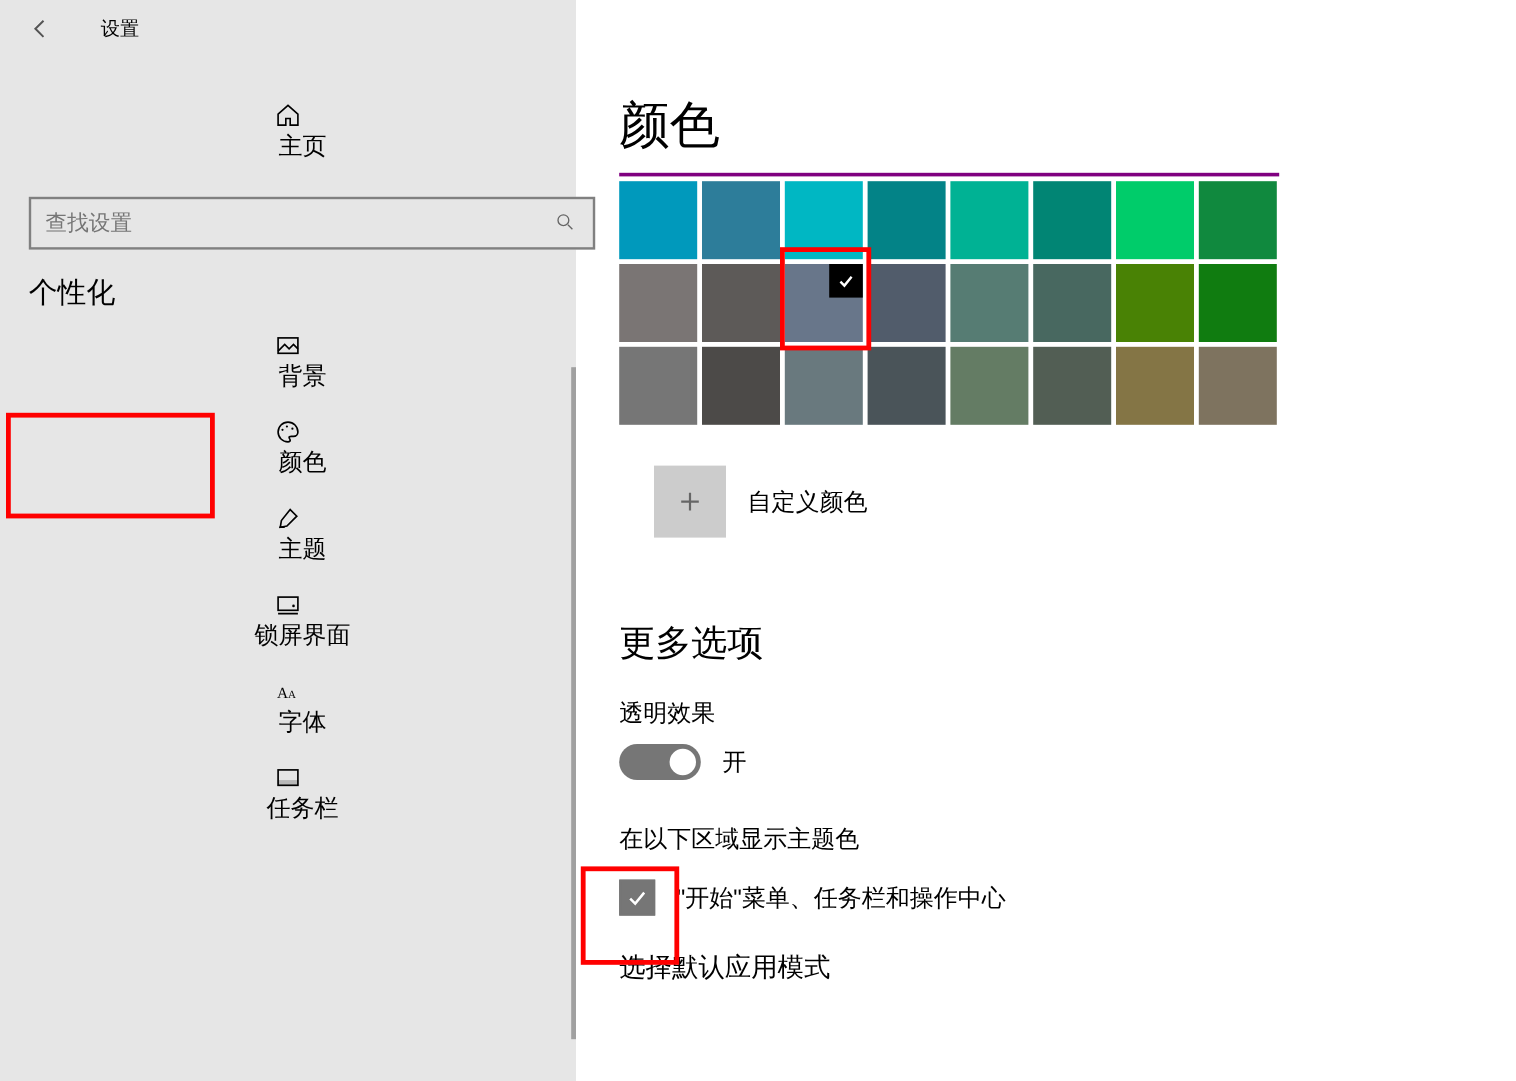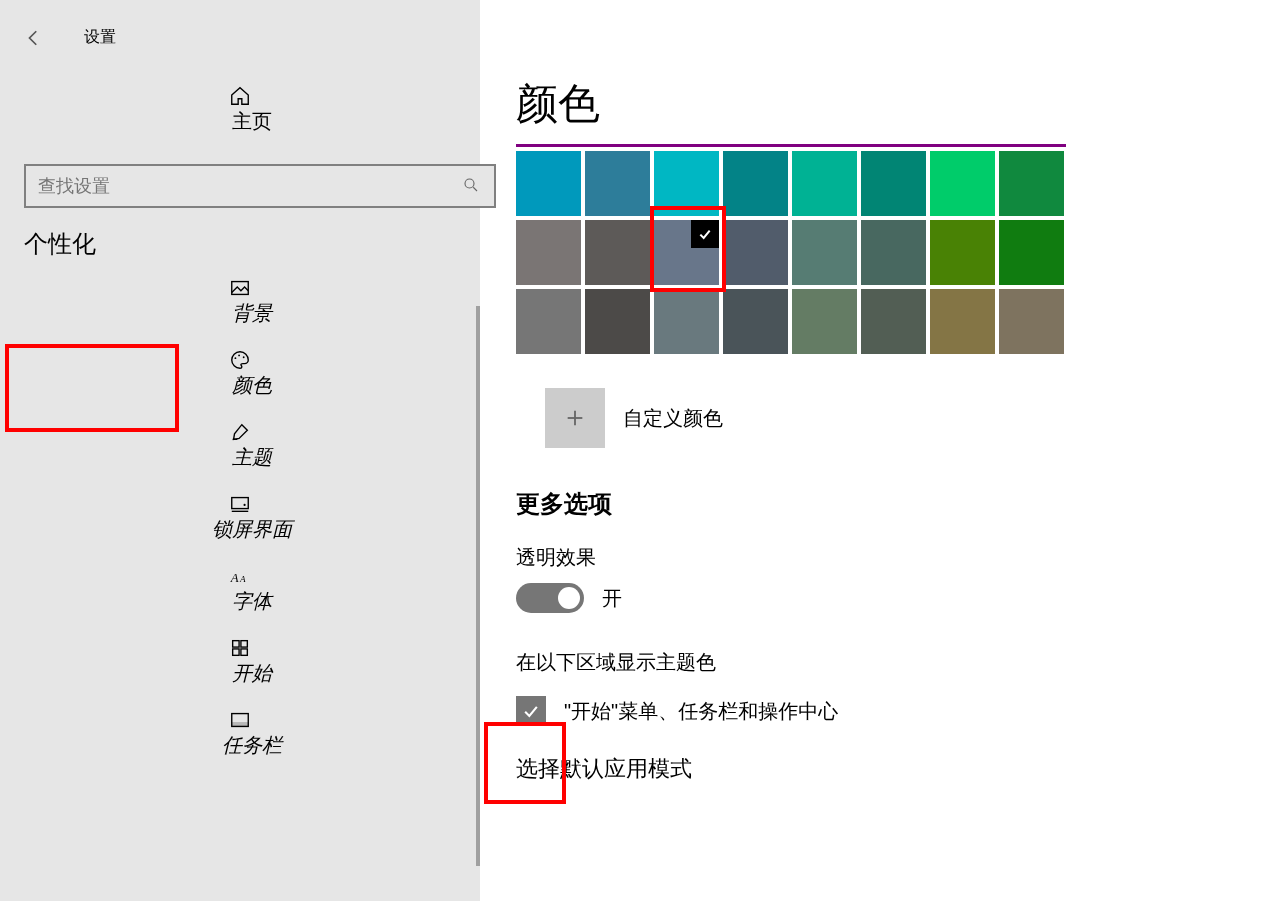--- a/index.html
+++ b/index.html
@@ -12,21 +12,21 @@
   overflow: hidden;
 }
 .sidebar {
   width: 480px;
   height: 100%;
   background: #e6e6e6;
   position: relative;
 }
 .header {
   display: flex;
-  align-items: flex-end;
+  align-items: center;
   height: 48px;
   padding-left: 24px;
 }
 .back-icon {
   width: 20px;
   height: 20px;
   display: inline-flex;
   align-items: center;
   justify-content: center;
   margin-right: 40px;
@@ -79,21 +79,20 @@
 }
 .section-heading {
   font-size: 24px;
   font-weight: 500;
   padding-left: 24px;
   margin-top: 16px;
   margin-bottom: 16px;
 }
 .nav-list {
   position: relative;
-  font-style: italic;
 }
 .highlight-box {
   position: absolute;
   border: 4px solid #ff0000;
   pointer-events: none;
 }
 .highlight-color-nav {
   left: 5px; top: 344px;
   width: 174px; height: 88px;
 }
@@ -164,23 +163,23 @@
   align-items: center;
   justify-content: center;
   font-size: 28px;
   color: #666;
   cursor: pointer;
 }
 .custom-label {
   font-size: 20px;
 }
 .subsection-title {
-  font-size: 24px;
-  font-weight: 700;
-  margin-top: 40px;
+  font-size: 30px;
+  font-weight: 400;
+  margin-top: 68px;
   margin-bottom: 24px;
 }
 .option-label {
   font-size: 20px;
   margin-bottom: 12px;
 }
 .toggle-row {
   display: flex;
   align-items: center;
   gap: 18px;
@@ -317,31 +316,20 @@
     <div class="nav-item">
       <span class="icon">
         <svg width="22" height="22" viewBox="0 0 24 24">
             <text x="2" y="18" font-size="14" font-family="serif" fill="#000">A</text>
             <text x="12" y="18" font-size="10" font-family="serif" fill="#000">A</text>
           </svg>
       </span>
       <span class="label">字体</span>
     </div>
 
-    <div class="nav-item">
-      <span class="icon">
-        <svg width="22" height="22" viewBox="0 0 24 24">
-            <rect x="4" y="4" width="7" height="7" fill="none" stroke="#000" stroke-width="1.5"></rect>
-            <rect x="13" y="4" width="7" height="7" fill="none" stroke="#000" stroke-width="1.5"></rect>
-            <rect x="4" y="13" width="7" height="7" fill="none" stroke="#000" stroke-width="1.5"></rect>
-            <rect x="13" y="13" width="7" height="7" fill="none" stroke="#000" stroke-width="1.5"></rect>
-          </svg>
-      </span>
-      <span class="label">开始</span>
-    </div>
 
     <div class="nav-item">
       <span class="icon">
         <svg width="22" height="22" viewBox="0 0 24 24">
             <rect x="3" y="5" width="18" height="14" fill="none" stroke="#000" stroke-width="1.5"></rect>
             <rect x="3" y="15" width="18" height="4" fill="#000" opacity="0.2" stroke="#000" stroke-width="1.5"></rect>
           </svg>
       </span>
       <span class="label">任务栏</span>
     </div>

